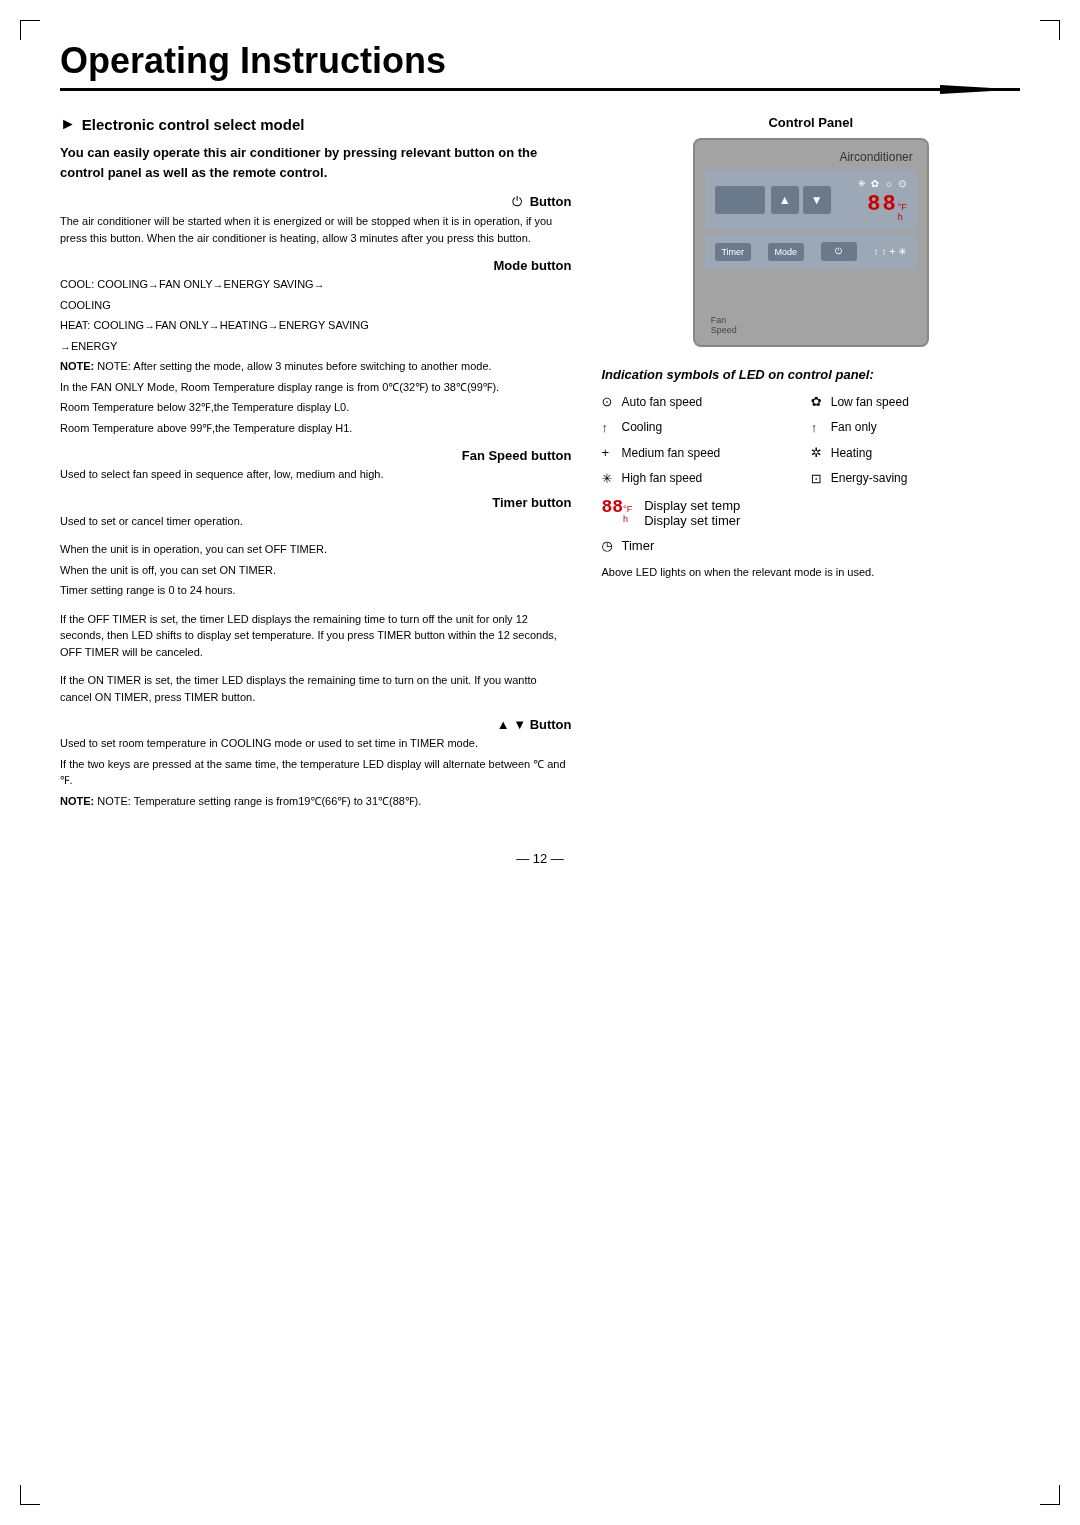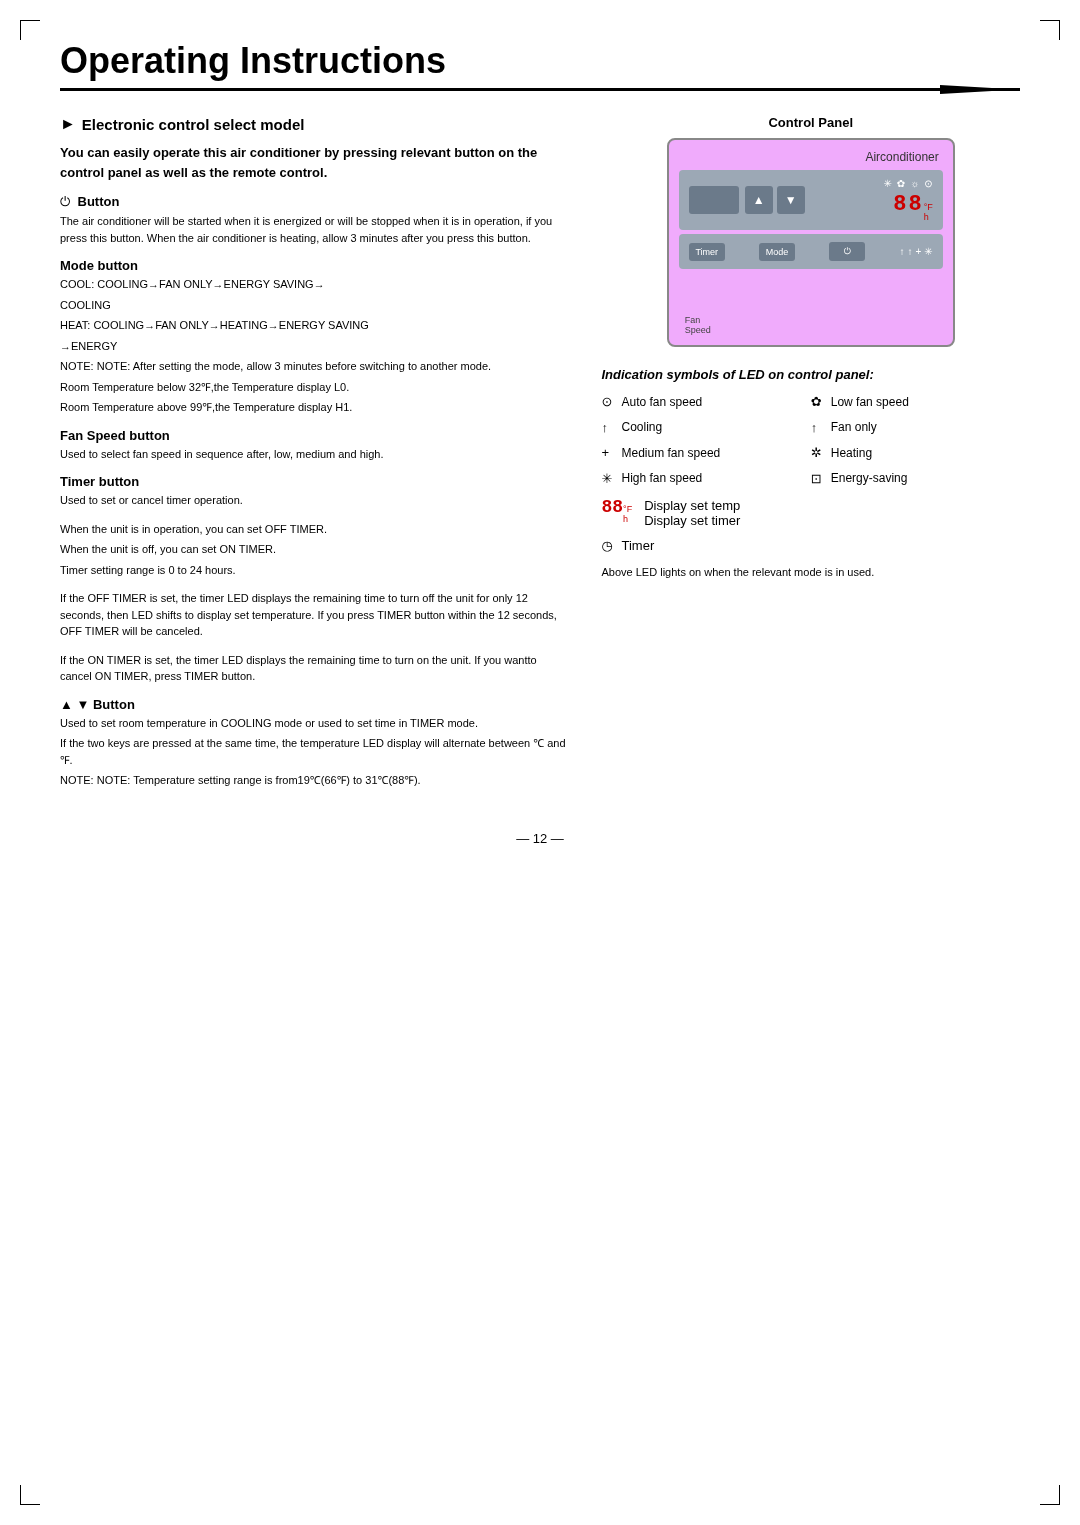--- a/index.html
+++ b/index.html
@@ -75,48 +75,49 @@
       margin-bottom: 12px;
       line-height: 1.5;
     }
     .sub-section {
       margin-bottom: 12px;
     }
     .sub-section-title {
       font-weight: bold;
       font-size: 13px;
       margin-bottom: 3px;
+      text-align: right;
     }
     p {
       font-size: 11px;
       line-height: 1.5;
       margin-bottom: 4px;
     }
     .note-bold {
-      font-weight: normal;
+      font-weight: bold;
     }
     .power-icon {
       display: inline-block;
       font-size: 13px;
       font-weight: normal;
     }
 
     
     .control-panel-label {
       font-weight: bold;
       font-size: 13px;
       text-align: center;
       margin-bottom: 8px;
     }
     .panel-outer {
       border: 2px solid #888;
       border-radius: 8px;
-      background: #f0abfc;
+      background: #a3a3a3;
       padding: 10px;
-      width: 288px;
+      width: 236px;
       margin: 0 auto;
     }
     .panel-brand {
       text-align: right;
       font-size: 12px;
       color: #333;
       margin-bottom: 6px;
       padding-right: 4px;
     }
     .panel-display-row {
@@ -266,20 +267,21 @@
       <p>The air conditioner will be started when it is energized or will be stopped when it is in operation, if you press this button. When the air conditioner is heating, allow  3 minutes after you press this button.</p>
     </div>
 
     <div class="sub-section">
       <div class="sub-section-title">Mode button</div>
       <p>COOL: COOLING→FAN ONLY→ENERGY SAVING→</p>
       <p>      COOLING</p>
       <p>HEAT: COOLING→FAN ONLY→HEATING→ENERGY SAVING</p>
       <p>→ENERGY</p>
       <p><span class="note-bold">NOTE:</span> <span>NOTE: After setting the mode, allow 3 minutes before switching to another mode.</span></p>
+      <p>In the FAN ONLY Mode, Room Temperature display range is from 0℃(32℉) to 38℃(99℉).</p>
       <p>Room Temperature below 32℉,the Temperature display L0.</p>
       <p>Room Temperature above 99℉,the Temperature display H1.</p>
     </div>
 
     <div class="sub-section">
       <div class="sub-section-title">Fan Speed  button</div>
       <p>Used to select fan speed in sequence after, low, medium and high.</p>
     </div>
 
     <div class="sub-section">

